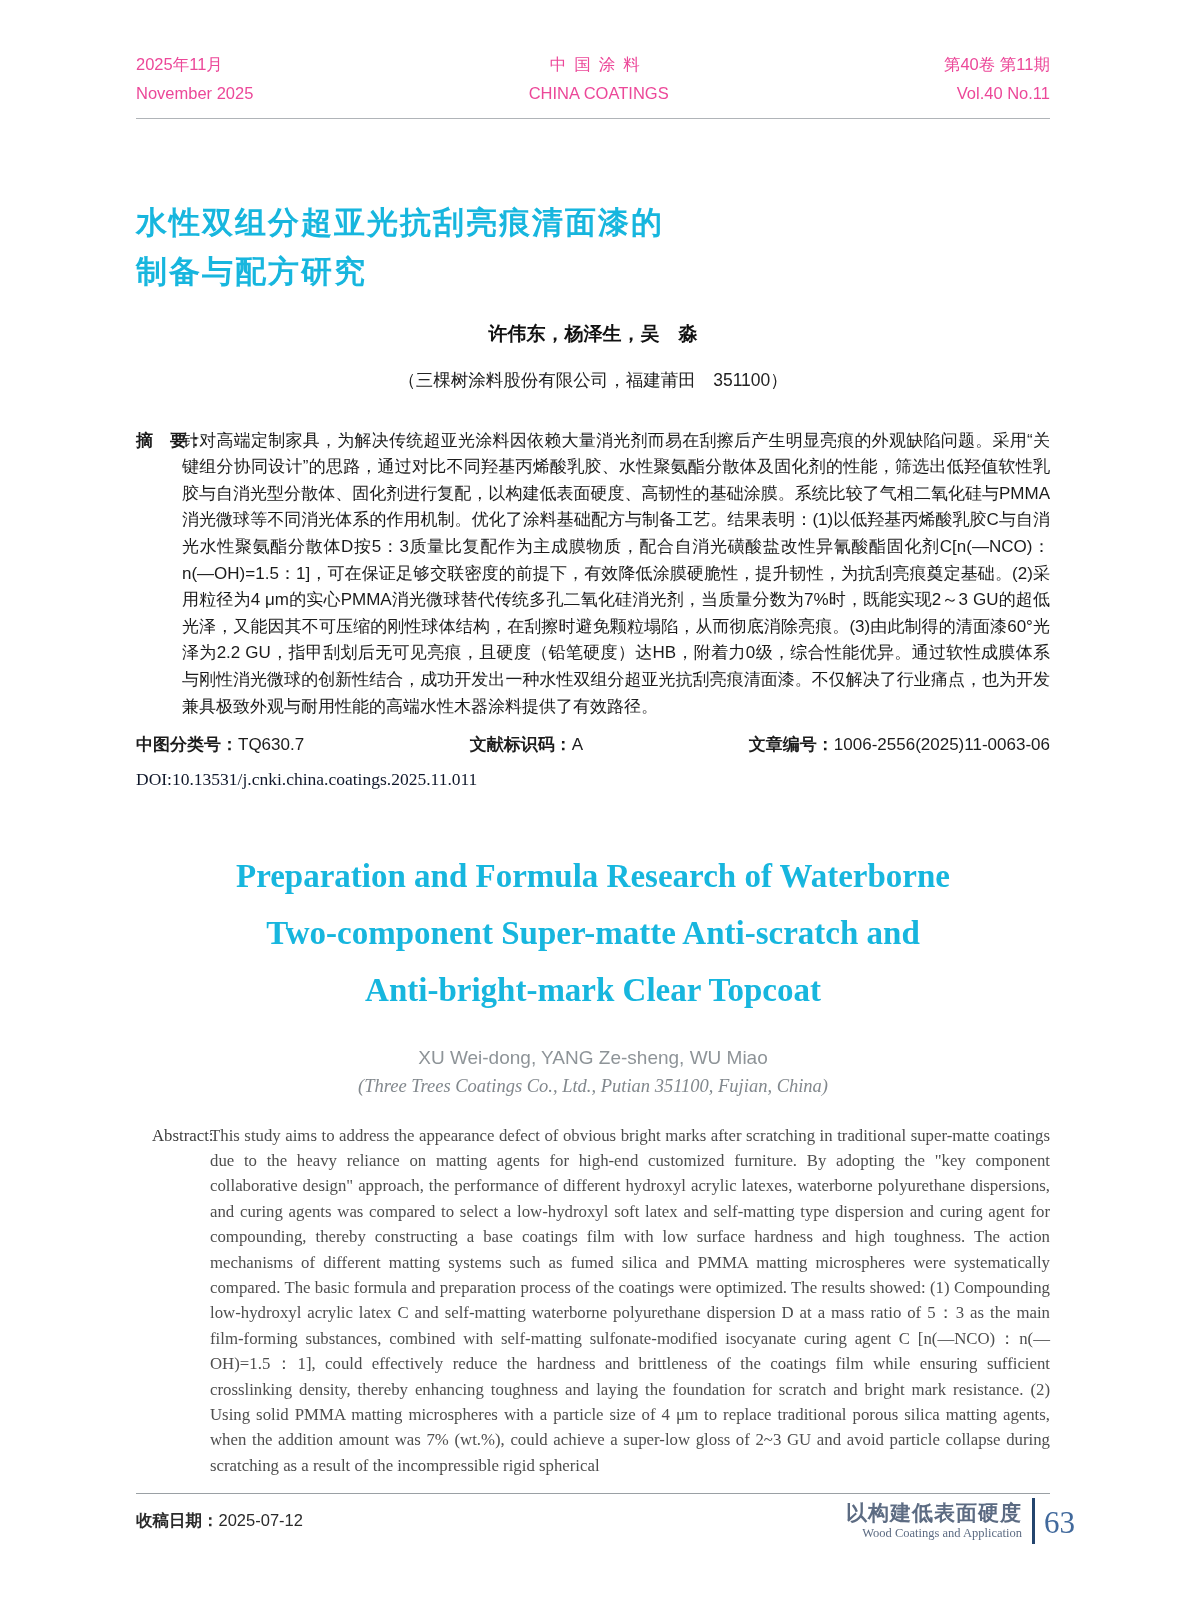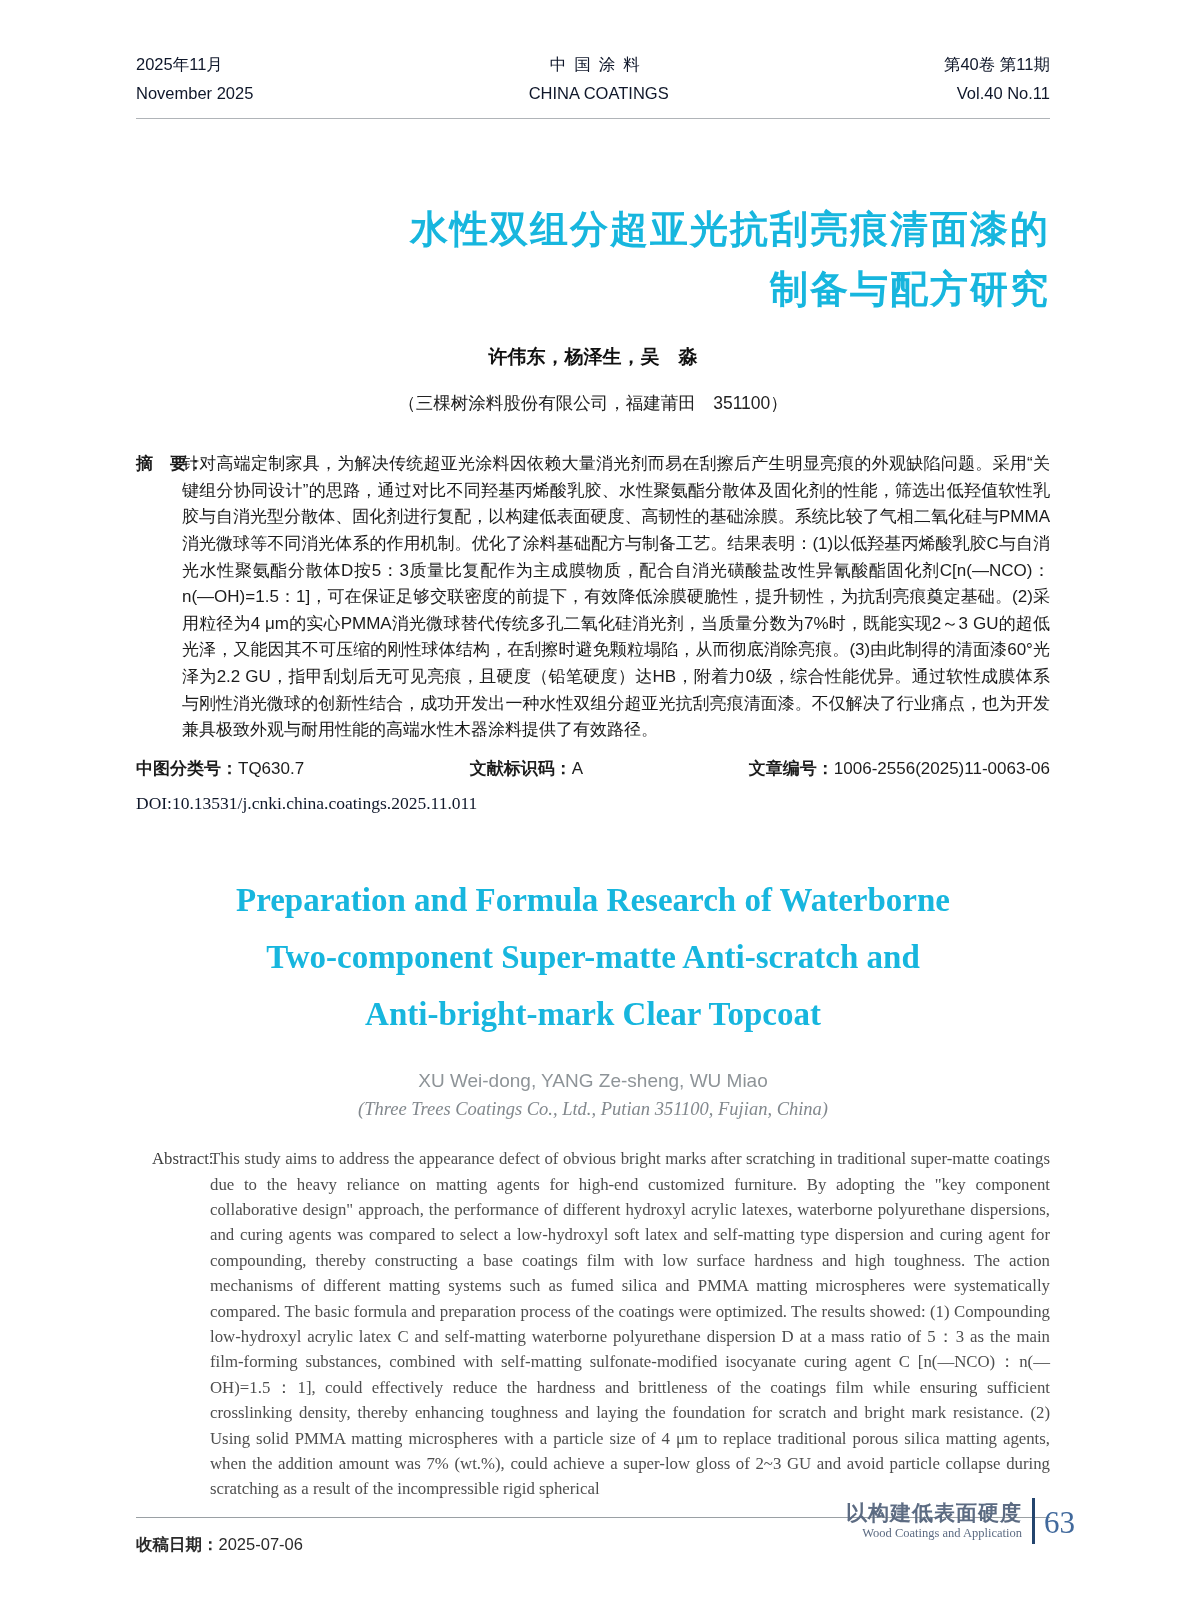--- a/index.html
+++ b/index.html
@@ -12,32 +12,32 @@
     color:#1c1c1c;
     overflow:hidden;
   }
   .content { padding:0 137px 0 136px; }
 
   
   .journal-header {
     display:flex; justify-content:space-between; align-items:flex-end;
     padding-top:50px; padding-bottom:10px;
     border-bottom:1px solid #b0b4b8;
-    color:#0f172a; font-size:16.5px; line-height:1.75;
+    color:#ec4899; font-size:16.5px; line-height:1.75;
   }
   .jh-left { text-align:left; }
   .jh-center { text-align:center; }
   .jh-center .cn { letter-spacing:8px; }
   .jh-right { text-align:right; }
 
   
   .title-cn {
-    margin-top:80px; text-align:right;
+    margin-top:80px; text-align:left;
     color:#17b6de; font-weight:bold;
-    font-size:38px; line-height:1.58; letter-spacing:2px;
+    font-size:31px; line-height:1.58; letter-spacing:2px;
   }
 
   .authors-cn { margin-top:24px; text-align:center; font-size:19px; font-weight:bold; color:#111; }
   .affil-cn   { margin-top:21px; text-align:center; font-size:17.5px; color:#222; }
 
   
   .abstract-cn {
     position:relative; margin-top:36px;
     padding-left:46px;
     font-size:17px; line-height:26.6px;
@@ -153,21 +153,21 @@
     <div class="authors-en">XU Wei-dong, YANG Ze-sheng, WU Miao</div>
     <div class="affil-en">(Three Trees Coatings Co., Ltd., Putian 351100, Fujian, China)</div>
 
     <div class="abstract-en">
       <span class="label">Abstract:</span>
       <span>This study aims to address the appearance defect of obvious bright marks after scratching in traditional super-matte coatings due to the heavy reliance on matting agents for high-end customized furniture. By adopting the "key component collaborative design" approach, the performance of different hydroxyl acrylic latexes, waterborne polyurethane dispersions, and curing agents was compared to select a low-hydroxyl soft latex and self-matting type dispersion and curing agent for compounding, thereby constructing a base coatings film with low surface hardness and high toughness. The action mechanisms of different matting systems such as fumed silica and PMMA matting microspheres were systematically compared. The basic formula and preparation process of the coatings were optimized. The results showed: (1) Compounding low-hydroxyl acrylic latex C and self-matting waterborne polyurethane dispersion D at a mass ratio of 5：3 as the main film-forming substances, combined with self-matting sulfonate-modified isocyanate curing agent C [n(—NCO)：n(—OH)=1.5：1], could effectively reduce the hardness and brittleness of the coatings film while ensuring sufficient crosslinking density, thereby enhancing toughness and laying the foundation for scratch and bright mark resistance. (2) Using solid PMMA matting microspheres with a particle size of 4 μm to replace traditional porous silica matting agents, when the addition amount was 7% (wt.%), could achieve a super-low gloss of 2~3 GU and avoid particle collapse during scratching as a result of the incompressible rigid spherical</span>
     </div>
 
     <div class="footnote">
       <div>
-        <span class="label">收稿日期：</span><span>2025-07-06</span>
+        <span class="label">收稿日期：</span><span>2025-07-12</span>
       </div>
 
     </div>
 
   </div>
 
   <div class="section-badge">
     <div class="badge-text">
       <div class="badge-cn">以构建低表面硬度</div>
       <div class="badge-en">Wood Coatings and Application</div>

